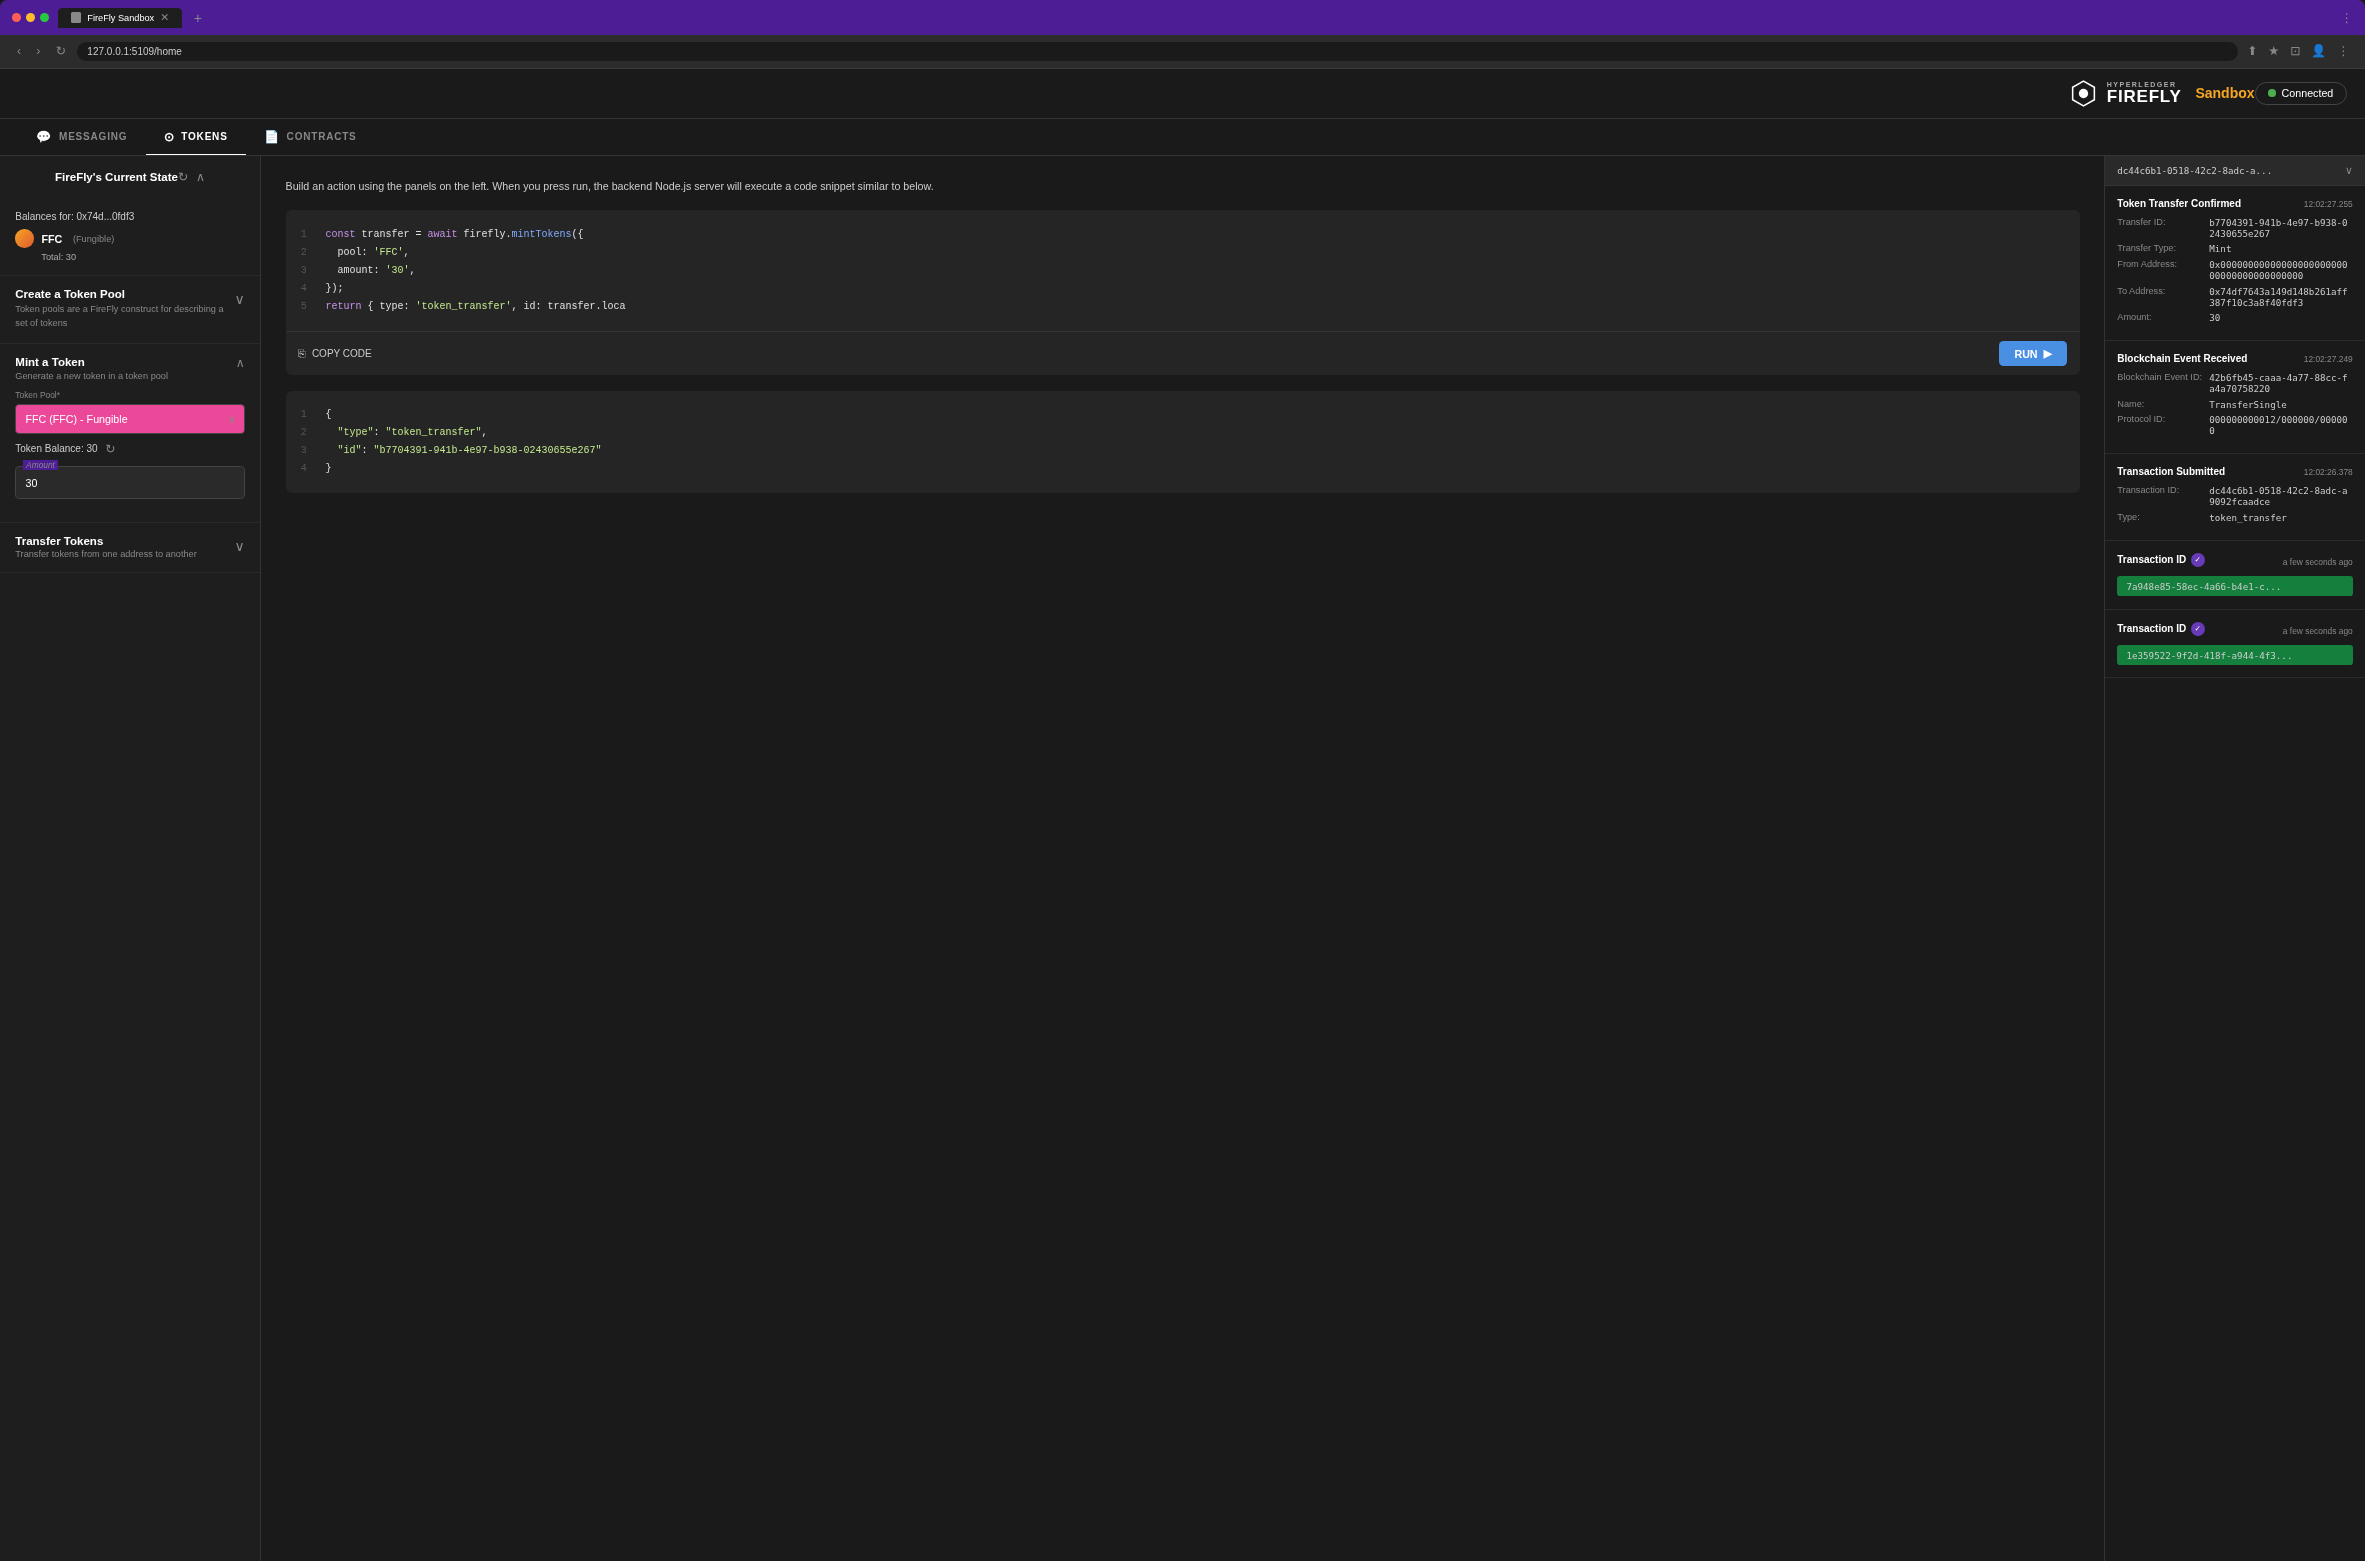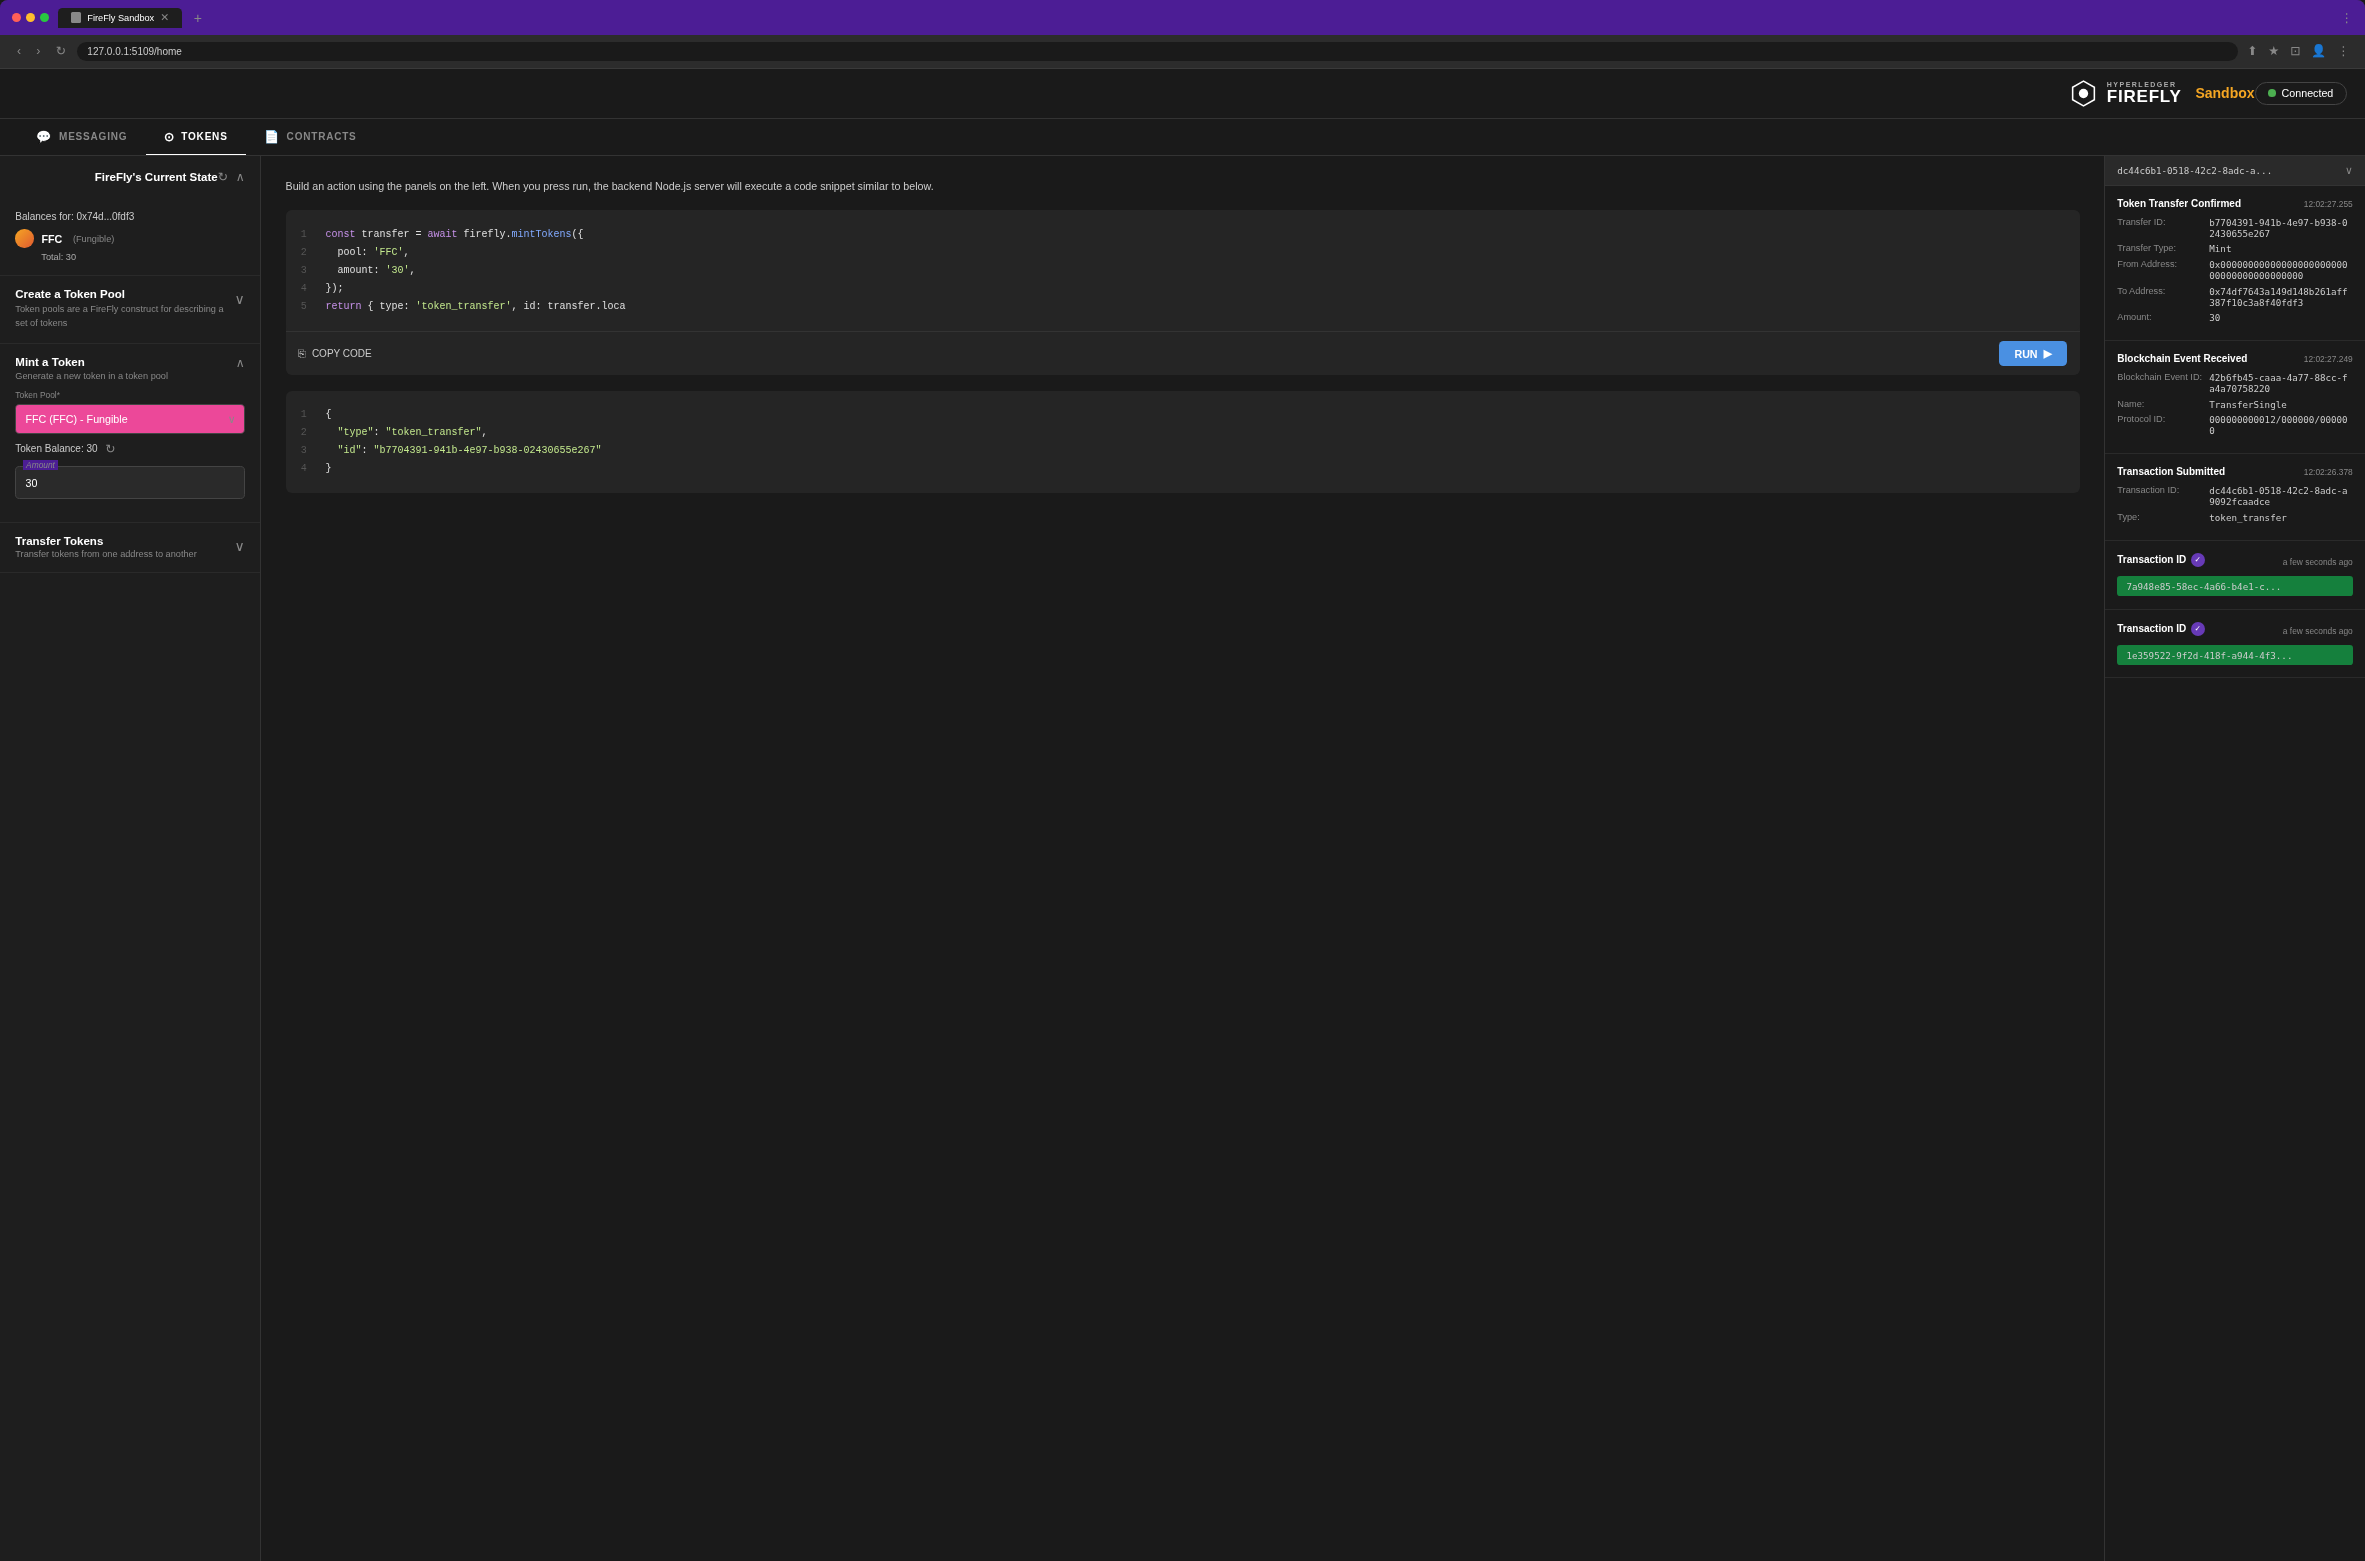--- a/index.html
+++ b/index.html
@@ -43,21 +43,21 @@
     .nav-tab.active { color: #fff; border-bottom: 1.5px solid #fff; }
     .nav-tab-icon { font-size: 12.3px; }
 
     
     .app-body { display: flex; height: calc(100vh - 123px); min-height: 460px; }
 
     
     .sidebar { width: 261px; background: #1e1e1e; border-right: 0.8px solid #333; overflow-y: auto; flex-shrink: 0; padding: 0; }
 
     .sidebar-section { border-bottom: 0.8px solid #2a2a2a; }
-    .sidebar-section-header { padding: 14px 15.3px; display: flex; align-items: center; justify-content: flex-end; cursor: pointer; }
+    .sidebar-section-header { padding: 14px 15.3px; display: flex; align-items: center; justify-content: center; cursor: pointer; }
     .sidebar-section-title { font-size: 11.5px; font-weight: 600; color: #fff; }
     .sidebar-section-controls { display: flex; gap: 7.7px; align-items: center; color: #888; }
     .icon-btn { background: none; border: none; color: #888; cursor: pointer; font-size: 12.3px; }
 
     
     .state-section { padding: 12.3px 15.3px; }
     .balances-label { font-size: 10px; color: #ccc; margin-bottom: 7.7px; }
     .token-item { display: flex; align-items: center; gap: 7.7px; margin-bottom: 4.6px; }
     .token-icon { width: 18.4px; height: 18.4px; border-radius: 50%; background: linear-gradient(135deg, #f5a623, #e05a30); display: flex; align-items: center; justify-content: center; font-size: 7.7px; }
     .token-name { font-size: 10.7px; font-weight: 600; color: #fff; }

